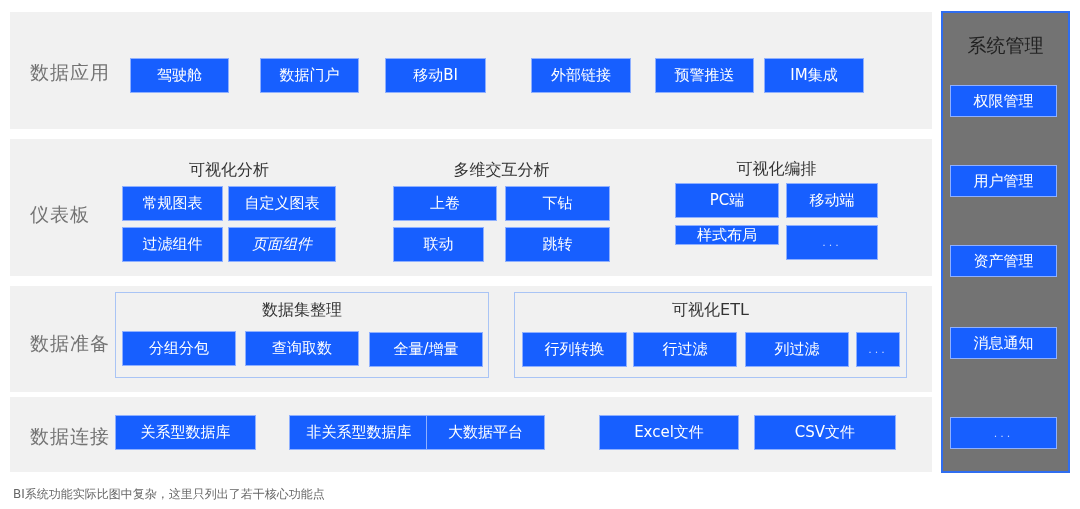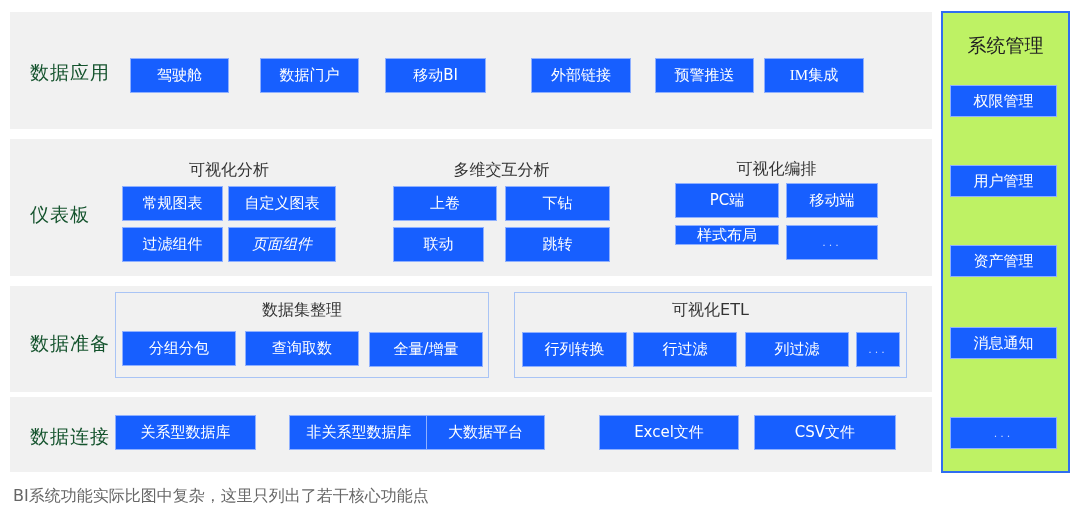--- a/index.html
+++ b/index.html
@@ -1,44 +1,44 @@
 <!DOCTYPE html>
 <html><head>
 <meta charset="utf-8">
 <style>
   * { box-sizing: border-box; margin: 0; padding: 0; }
   html, body { width: 1080px; height: 509px; background: #ffffff; overflow: hidden; }
   body { position: relative; font-family: "DejaVu Sans", "Liberation Sans", sans-serif; }
   .layer { position: absolute; left: 10px; width: 922px; background: #f1f1f1; }
-  .layer-label { position: absolute; left: 20px; font-size: 19px; color: #14532d; letter-spacing: 1px; white-space: nowrap; }
+  .layer-label { position: absolute; left: 20px; font-size: 19px; color: #737373; letter-spacing: 1px; white-space: nowrap; }
   .btn {
     position: absolute; background: #175fff; color: #ffffff;
     border: 1px solid #8fb0ff; font-size: 15px;
     display: flex; align-items: center; justify-content: center;
     white-space: nowrap; cursor: pointer;
   }
   .btn.dots { font-size: 11px; letter-spacing: 3px; color: #c8d8ff; }
   .group-title { position: absolute; font-size: 16px; color: #333; text-align: center; white-space: nowrap; }
   .group-box { position: absolute; border: 1px solid #a9c4f5; }
-  .sidebar { position: absolute; left: 941px; top: 11px; width: 129px; height: 462px; border: 2px solid #2f6df0; background: #bef264; }
+  .sidebar { position: absolute; left: 941px; top: 11px; width: 129px; height: 462px; border: 2px solid #2f6df0; background: #737373; }
   .sidebar-title { position: absolute; left: 0; width: 100%; top: 20px; text-align: center; font-size: 19px; color: #222; }
-  .footnote { position: absolute; left: 13px; top: 486px; font-size: 16px; color: #666; white-space: nowrap; }
+  .footnote { position: absolute; left: 13px; top: 486px; font-size: 12px; color: #666; white-space: nowrap; }
 </style>
 </head>
 <body>
 
 <div class="layer" style="top:12px;height:117px;">
   <span class="layer-label" style="top:48px;">数据应用</span>
 </div>
 <div class="btn" style="left:130px;top:58px;width:99px;height:35px;">驾驶舱</div>
 <div class="btn" style="left:260px;top:58px;width:99px;height:35px;">数据门户</div>
 <div class="btn" style="left:385px;top:58px;width:101px;height:35px;">移动BI</div>
 <div class="btn" style="left:531px;top:58px;width:100px;height:35px;">外部链接</div>
 <div class="btn" style="left:655px;top:58px;width:99px;height:35px;">预警推送</div>
-<div class="btn" style="left:764px;top:58px;width:100px;height:35px;font-family:Liberation Serif, serif;">IM集成</div>
+<div class="btn" style="left:764px;top:58px;width:100px;height:35px;">IM集成</div>
 
 <div class="layer" style="top:139px;height:137px;">
   <span class="layer-label" style="top:63px;">仪表板</span>
 </div>
 <span class="group-title" style="left:122px;width:214px;top:160px;">可视化分析</span>
 <div class="btn" style="left:122px;top:186px;width:101px;height:35px;">常规图表</div>
 <div class="btn" style="left:228px;top:186px;width:108px;height:35px;">自定义图表</div>
 <div class="btn" style="left:122px;top:227px;width:101px;height:35px;">过滤组件</div>
 <div class="btn" style="left:228px;top:227px;width:108px;height:35px;font-style:italic;">页面组件</div>
 

